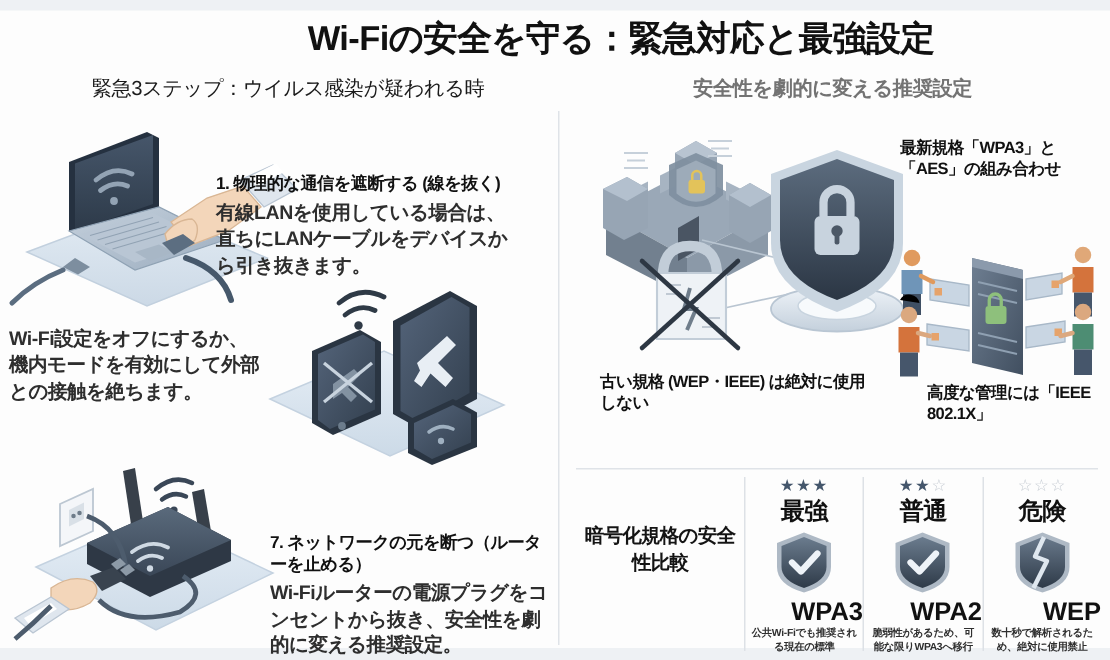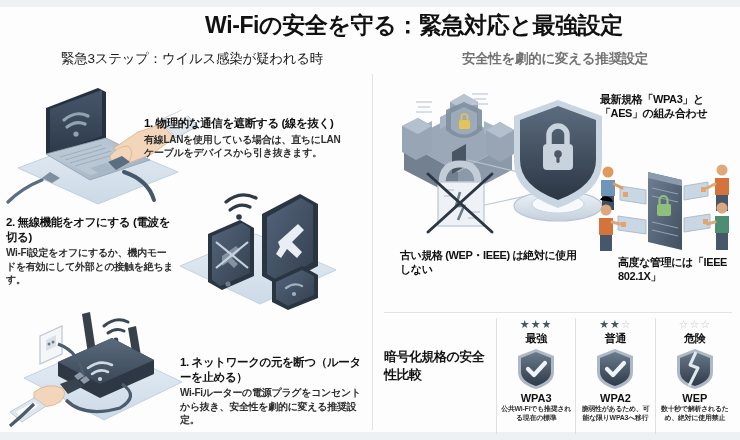--- a/index.html
+++ b/index.html
@@ -30,53 +30,53 @@
     font-size:13.5px;font-weight:bold;color:#737373;letter-spacing:-0.3px;
   }
 
   
   .v-divider{position:absolute;left:372px;top:74px;width:1px;height:356px;background:#dfe3e8;}
   .h-divider{position:absolute;left:384px;top:312px;width:348px;height:1px;background:#dfe3e8;}
 
   
   .blk{position:absolute;}
   .blk .t{font-size:11.5px;font-weight:bold;color:#111;line-height:1.28;letter-spacing:-0.4px;}
-  .blk .d{font-size:10px;font-weight:bold;color:#2e2e2e;line-height:1.34;margin-top:2px;letter-spacing:-0.3px;}
+  .blk .d{font-size:13px;font-weight:bold;color:#2e2e2e;line-height:1.34;margin-top:2px;letter-spacing:-0.3px;}
 
   .step1{left:144px;top:96px;width:205px;margin-top:20px;}
   .step2{left:6px;top:215px;width:170px;}
   .step3{left:180px;top:355px;width:185px;}
 
   .card-a{left:600px;top:92px;width:136px;}
   .card-b{left:400px;top:248px;width:180px;}
   .card-c{left:618px;top:255px;width:152px;}
 
   .card-a .t,.card-b .t,.card-c .t{font-size:11px;}
   .card-b .t{color:#111;}
 
   
   svg{display:block;}
   .art{position:absolute;}
 
   
   .cmp{position:absolute;left:384px;top:318px;width:350px;height:116px;}
   .cmp-label{
-    position:absolute;left:0;top:30px;width:112px;
+    position:absolute;left:0;top:30px;width:112px;text-align:center;
     font-size:13px;font-weight:bold;line-height:1.35;color:#141414;letter-spacing:-0.5px;
   }
   .cmp-cols{position:absolute;left:112px;top:0;width:238px;height:116px;display:flex;}
   .cmp-col{
     flex:1;position:relative;text-align:center;
     border-left:1px solid #dde1e6;
   }
   .stars{font-size:11px;letter-spacing:1px;line-height:1;margin-top:1px;color:#44566b;}
   .stars .off{color:#c6ccd3;}
-  .rank{font-size:11px;font-weight:bold;margin-top:1px;color:#111;letter-spacing:-0.3px;}
+  .rank{font-size:16px;font-weight:bold;margin-top:1px;color:#111;letter-spacing:-0.3px;}
   .shieldwrap{height:44px;display:flex;align-items:center;justify-content:center;margin-top:1px;}
-  .std{font-size:11px;font-weight:bold;margin-top:1px;color:#111;}
+  .std{font-size:17px;font-weight:bold;margin-top:1px;color:#111;text-align:right;}
   .note{font-size:6.9px;font-weight:bold;color:#2f2f2f;line-height:1.3;margin-top:1px;padding:0 3px;letter-spacing:-0.2px;}
 </style>
 </head>
 <body>
 
 <div id="page">
 
   <div class="band-top"></div>
   <div class="band-bottom"></div>
 
@@ -239,26 +239,25 @@
       <path d="M30 104 Q18 116 6 126" fill="none" stroke="#4d5c6d" stroke-width="3.2"></path>
     </svg>
   </div>
 
   <div class="blk step1">
     <div class="t">1. 物理的な通信を遮断する (線を抜く)</div>
     <div class="d">有線LANを使用している場合は、直ちにLANケーブルをデバイスから引き抜きます。</div>
   </div>
 
   <div class="blk step2">
-    <div class="t">2. 無線機能をオフにする (電波を切る)</div>
     <div class="d">Wi-Fi設定をオフにするか、機内モードを有効にして外部との接触を絶ちます。</div>
   </div>
 
   <div class="blk step3">
-    <div class="t">1. ネットワークの元を断つ（ルーターを止める）</div>
+    <div class="t">7. ネットワークの元を断つ（ルーターを止める）</div>
     <div class="d">Wi-Fiルーターの電源プラグをコンセントから抜き、安全性を劇的に変える推奨設定。</div>
   </div>
 
   <div class="art" style="left:398px;top:80px;">
     <svg width="205" height="168" viewBox="0 0 205 168">
       <defs>
         <linearGradient id="stone" x1="0" y1="0" x2="1" y2="1">
           <stop offset="0" stop-color="#8f9eae"></stop>
             <stop offset="1" stop-color="#63718160"></stop>
         </linearGradient>

